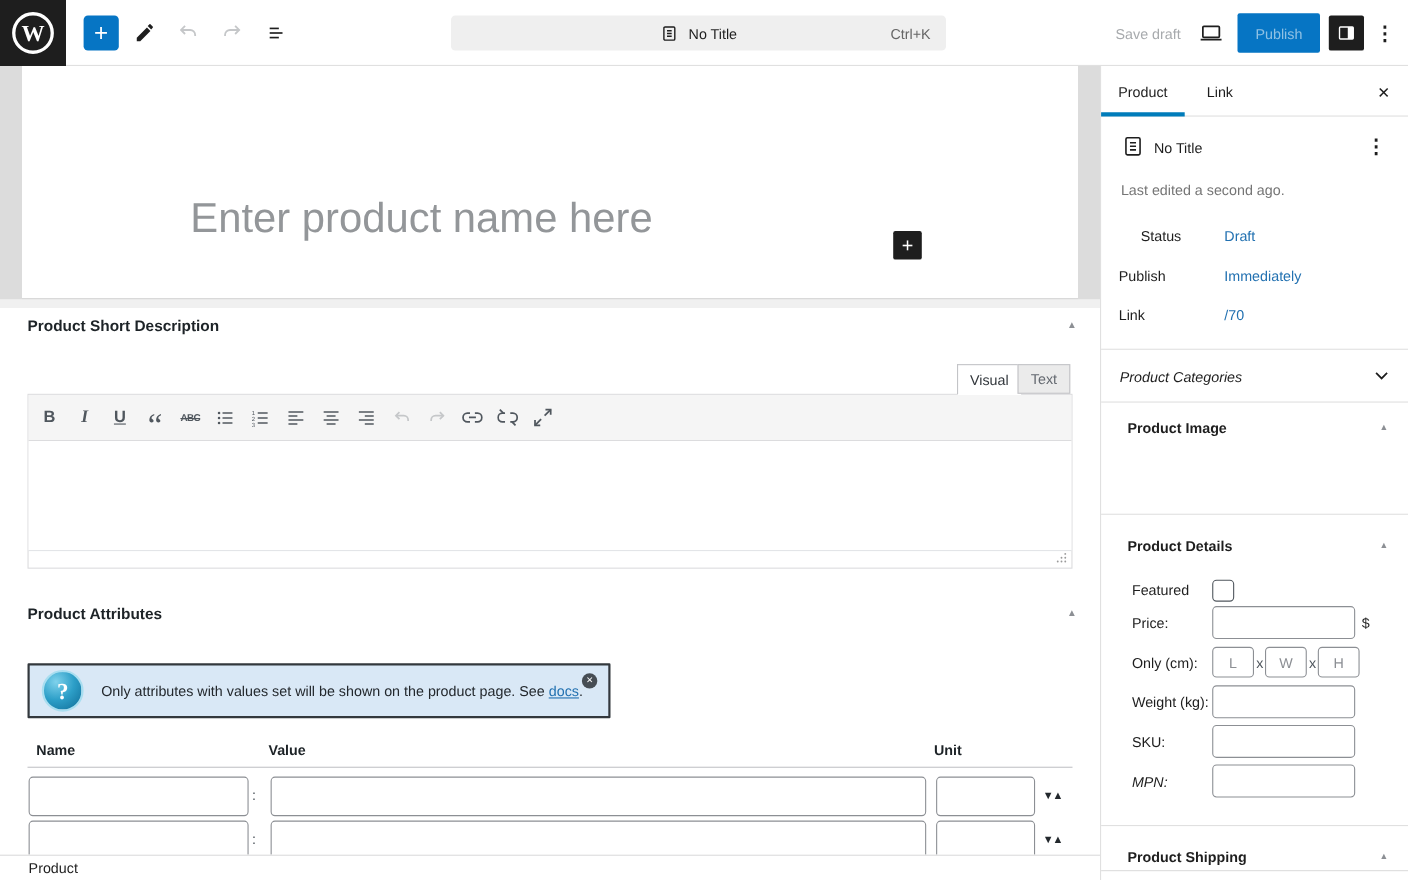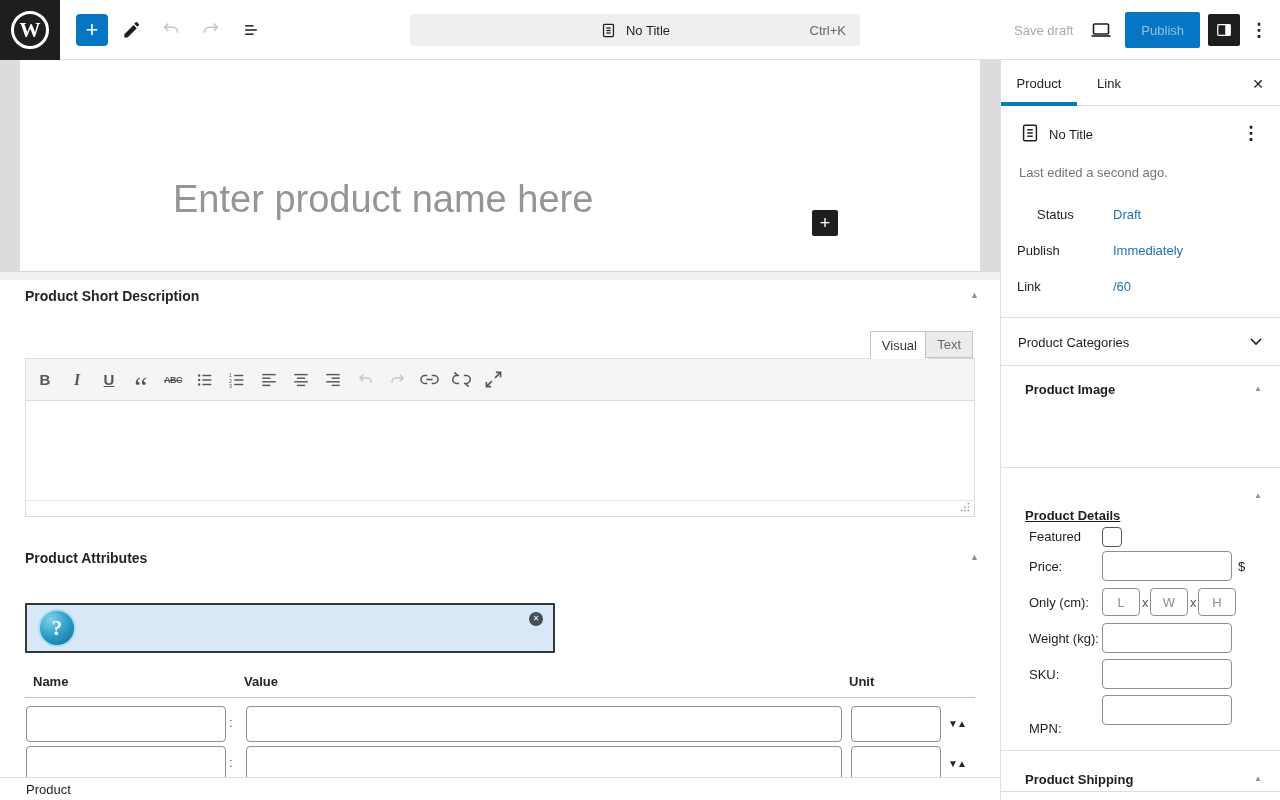--- a/index.html
+++ b/index.html
@@ -346,20 +346,23 @@
               </g>
           </svg>
         </div>
       </div>
 
       <div class="mb-header" style="top:270px;">Product Attributes</div>
       <button class="mb-collapse" style="top:272px;"><span>▲</span></button>
 
       <div class="attr-notice">
         <div class="q-icon">?</div>
+        <div class="notice-text">
+          <span>Only attributes with values set will be shown on the product page. See </span><a href="#">docs</a><span>.</span>
+        </div>
         <button class="notice-close"><span>✕</span></button>
       </div>
 
       <div class="attr-colhead" style="left:33px;">Name</div>
       <div class="attr-colhead" style="left:244px;">Value</div>
       <div class="attr-colhead" style="left:849px;">Unit</div>
       <div class="attr-headline"></div>
 
       <div class="attr-row" style="top:426px;">
         <input class="attr-input" style="left: 26px; width: 200px;">
@@ -403,41 +406,41 @@
 
     <div class="sb-edited">Last edited a second ago.</div>
 
     <div class="sb-row-label" style="top:147px;margin-left:20px;">Status</div>
     <button class="sb-row-value" style="top:147px;">Draft</button>
 
     <div class="sb-row-label" style="top:183px;">Publish</div>
     <button class="sb-row-value" style="top:183px;">Immediately</button>
 
     <div class="sb-row-label" style="top:219px;">Link</div>
-    <button class="sb-row-value" style="top:219px;">/60</button>
+    <button class="sb-row-value" style="top:219px;">/70</button>
 
     <div class="sb-divider" style="top:257px;"></div>
 
-    <div class="sb-panel-row" style="top:257px; height:48px;">
+    <div class="sb-panel-row" style="top:257px; height:48px;font-style:italic;">
       <div class="sb-panel-title" style="top:18px;">Product Categories</div>
       <button class="sb-chevron" style="top:12px;">
         <svg width="24" height="24" viewBox="0 0 24 24" fill="none" stroke="#1e1e1e" stroke-width="1.6">
           <path d="M7 10l5 5 5-5"></path>
         </svg>
       </button>
     </div>
 
     <div class="sb-divider" style="top:305px;"></div>
 
     <div class="sb-panel-title bold" style="top:322px;">Product Image</div>
     <button class="sb-collapse" style="top:324px;"><span>▲</span></button>
 
     <div class="sb-divider" style="top:407px;"></div>
 
-    <div class="sb-panel-title bold" style="top:448px;text-decoration:underline;">Product Details</div>
+    <div class="sb-panel-title bold" style="top:429px;">Product Details</div>
     <button class="sb-collapse" style="top:431px;"><span>▲</span></button>
 
     <div class="sb-field-label" style="top:469px;">Featured</div>
     <input type="checkbox" class="sb-checkbox" style="top: 467px;">
 
     <div class="sb-field-label" style="top:499px;">Price:</div>
     <input class="sb-input" style="left: 101px; top: 491px; width: 130px; height: 30px;">
     <span class="sb-suffix" style="left:237px; top:499px;">$</span>
 
     <div class="sb-field-label" style="top:535px;">Only (cm):</div>
@@ -446,21 +449,21 @@
     <input class="sb-input sb-size-input" style="left: 149px; top: 528px; width: 38px; height: 28px; padding: 0px;" placeholder="W">
     <span class="sb-size-x" style="left:189px; top:535px;">x</span>
     <input class="sb-input sb-size-input" style="left: 197px; top: 528px; width: 38px; height: 28px; padding: 0px;" placeholder="H">
 
     <div class="sb-field-label" style="top:571px;">Weight (kg):</div>
     <input class="sb-input" style="left: 101px; top: 563px; width: 130px; height: 30px;">
 
     <div class="sb-field-label" style="top:607px;">SKU:</div>
     <input class="sb-input" style="left: 101px; top: 599px; width: 130px; height: 30px;">
 
-    <div class="sb-field-label" style="top:661px;">MPN:</div>
+    <div class="sb-field-label" style="top:643px;font-style:italic;">MPN:</div>
     <input class="sb-input" style="left: 101px; top: 635px; width: 130px; height: 30px;">
 
     <div class="sb-divider" style="top:690px;"></div>
 
     <div class="sb-panel-title bold" style="top:712px;">Product Shipping</div>
     <button class="sb-collapse" style="top:714px;"><span>▲</span></button>
     <div class="sb-divider" style="top:731px; background:#ddd;"></div>
 
   </div>
 </div>

